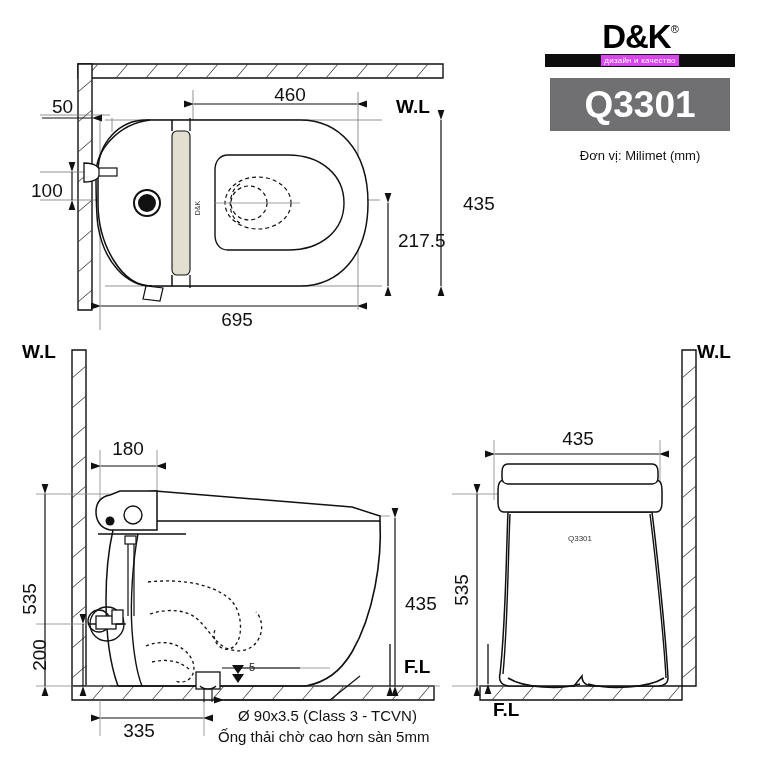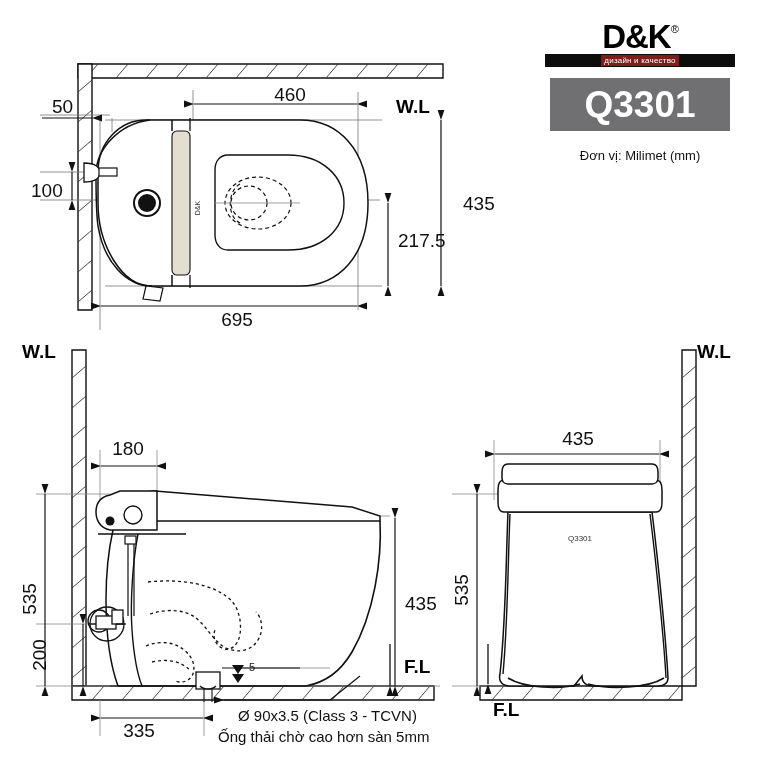--- a/index.html
+++ b/index.html
@@ -42,21 +42,21 @@
   .logo-bar{
     position:relative;
     width:190px;height:13px;
     background:#0d0d0d;
     margin-top:1px;
     display:flex;align-items:center;justify-content:center;
   }
   .logo-sub{
     font-size:8px;
     color:#ffffff;
-    background:#7f1d1d;
+    background:#d946ef;
     letter-spacing:0.2px;
     font-family:"Liberation Sans", sans-serif;
     white-space:nowrap;
     padding:0 3px;
     line-height:11px;
   }
   .model-box{
     width:180px;height:53px;
     margin:12px auto 0 auto;
     background:#706f71;

